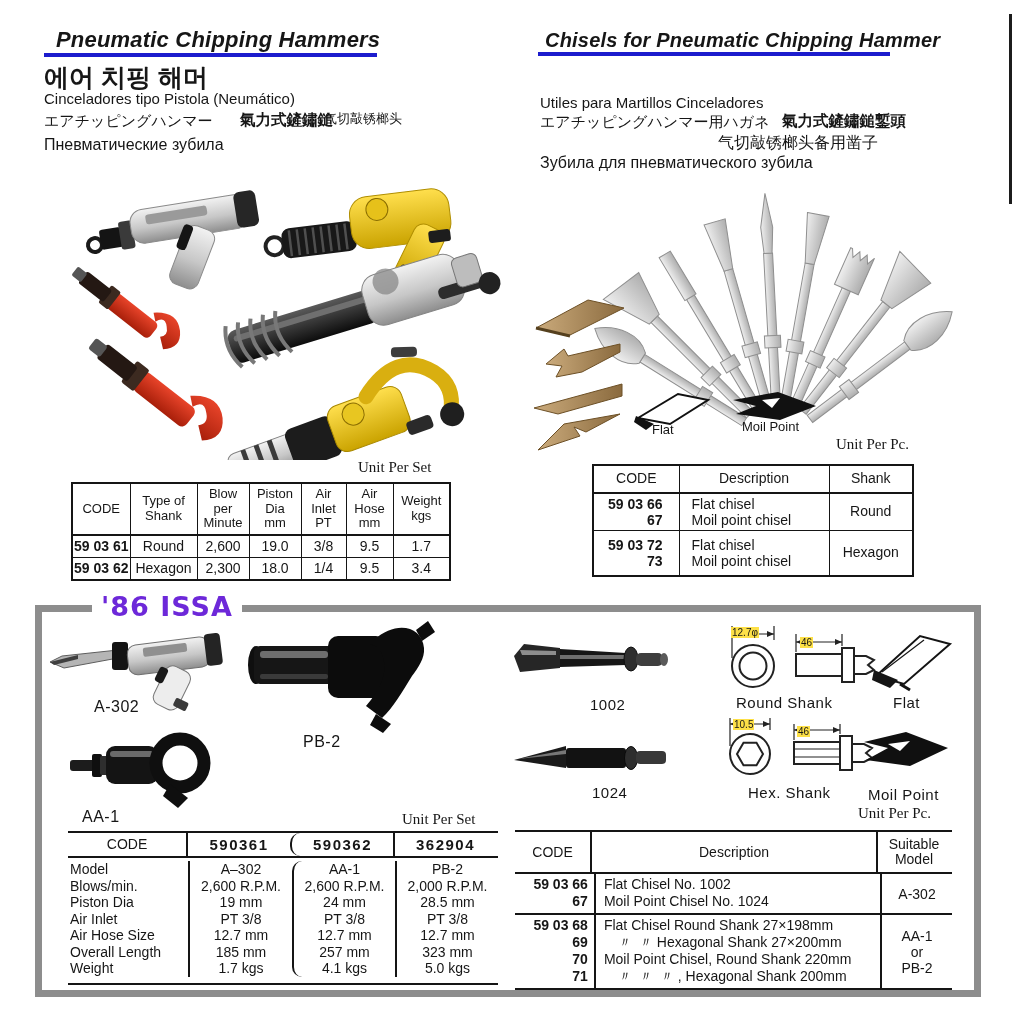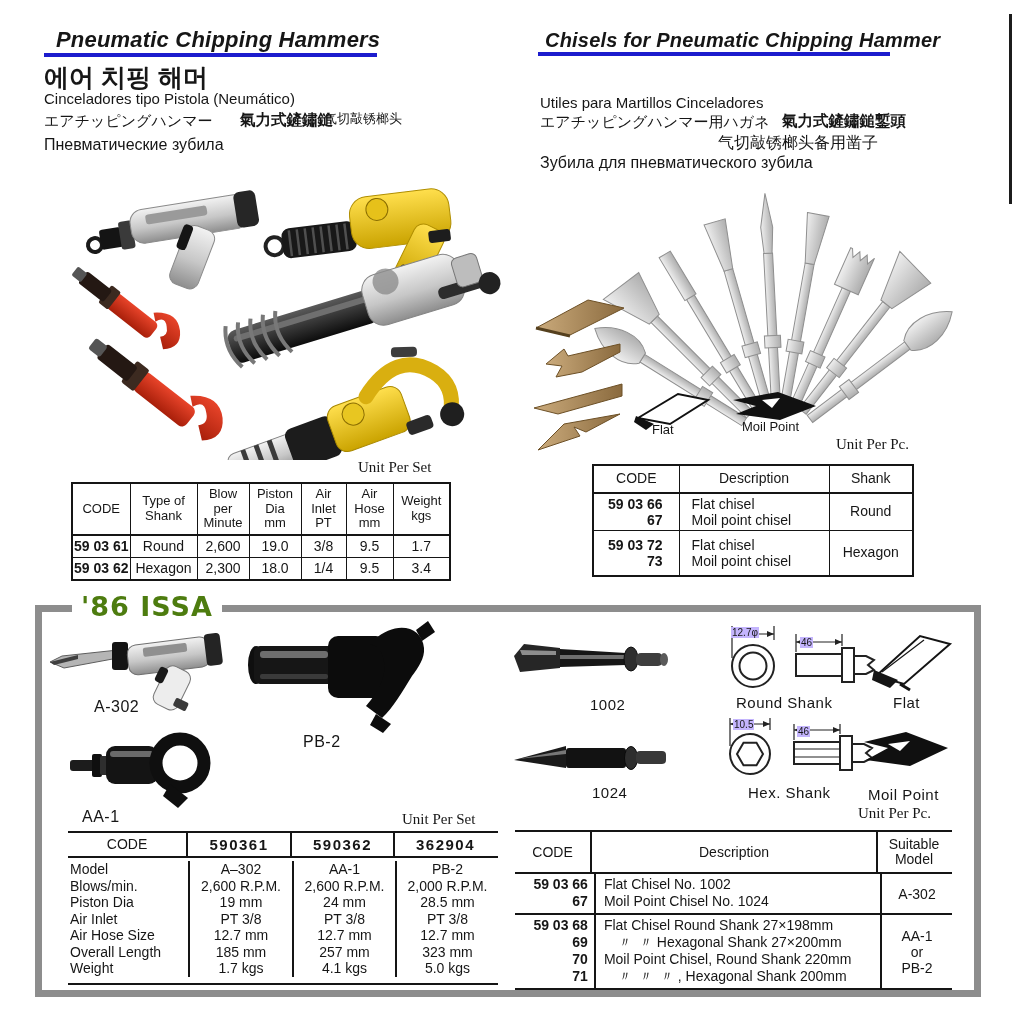--- a/index.html
+++ b/index.html
@@ -7,40 +7,40 @@
         font-family:"Liberation Sans",sans-serif;color:#161616;}
   .abs{position:absolute;}
   .title{font-style:italic;font-weight:bold;font-size:22px;letter-spacing:.2px;white-space:nowrap;}
   .rule{height:4px;}
   .kor{font-weight:bold;font-size:25px;white-space:nowrap;}
   .lang{font-size:15px;white-space:nowrap;}
   .langb{font-size:15.5px;font-weight:bold;white-space:nowrap;}
   .ru{font-size:16px;white-space:nowrap;}
   .unit{font-size:15px;white-space:nowrap;font-family:Liberation Serif, serif;}
   .cap{font-size:15px;white-space:nowrap;letter-spacing:.5px;}
-  .dim{font-size:10px;background:#c4b5fd;padding:0 1px;white-space:nowrap;}
+  .dim{font-size:10px;background:#fde047;padding:0 1px;white-space:nowrap;}
   table{border-collapse:collapse;table-layout:fixed;}
   .t1,.t2{border:2px solid #151515;font-size:13px;}
   .t1 td,.t2 td{border:1px solid #151515;text-align:center;vertical-align:middle;
       white-space:pre-line;line-height:1.12;padding:0;}
   .t1 tr.head td,.t2 tr.head td{border-bottom:2px solid #151515;}
   .t1 tr.head td{height:50px;}
   .t1 tr.body td{height:21px;font-size:14px;}
   .t1 td.code,.t2 td.code{font-weight:bold;font-size:14px;}
   .t2 tr.head td{height:26px;font-size:14px;}
   .t2 td.code{text-align:right;padding-right:16px;line-height:16px;}
   .t2 td.desc{text-align:left;padding-left:12px;font-size:14px;line-height:16px;}
   .t2 td.shank{font-size:14px;}
   .t2 tr.r1{height:37px;} .t2 tr.r2{height:46px;}
   .t3{border-top:2px solid #151515;border-bottom:2px solid #151515;font-size:14px;}
   .t3h{display:flex;border-bottom:2px solid #151515;height:23px;text-align:center;}
   .t3h>div{line-height:23px;}
   .t3b{display:flex;text-align:center;padding:3px 0 6px;}
   .t3b>div{white-space:pre-line;line-height:16.5px;}
-  .c0{width:118px;} .c1{width:102px;} .c2{width:101px;} .c3{width:101px;}
+  .c0{width:118px;} .c1{width:102px;} .c2{width:101px;border-radius:10px;} .c3{width:101px;}
   .bL{border-left:2px solid #151515;}
   .codeh{font-weight:bold;font-size:15px;letter-spacing:1.5px;}
   .speclabels{text-align:left;padding-left:2px;}
   .t4{border-top:2px solid #151515;font-size:14px;}
   .t4h{display:flex;border-bottom:2px solid #151515;}
   .t4h>div{display:flex;align-items:center;justify-content:center;min-height:40px;
       white-space:pre-line;text-align:center;line-height:15px;}
   .t4r{display:flex;border-bottom:2px solid #151515;}
   .k{width:75px;} .d{width:284px;} .m{width:72px;}
   .t4 .codec{font-weight:bold;text-align:right;padding:2px 6px 2px 0;white-space:pre-line;line-height:17px;}
@@ -314,21 +314,21 @@
       <td class="code">59 03 72
 73</td>
       <td class="desc">Flat chisel
 Moil point chisel</td>
       <td class="shank">Hexagon</td>
     </tr>
   </tbody>
     </table>
 
   <div class="abs issa-box" style="left: 35px; top: 605px; width: 946px; height: 392px; border-color: rgb(141, 141, 141);"></div>
-  <div class="abs issa-label" style="left: 72px; top: 591px; color: #4d7c0f;">'86 ISSA</div>
+  <div class="abs issa-label" style="left: 92px; top: 591px; color: #6d28d9;">'86 ISSA</div>
 
   <svg class="abs" style="left:48px;top:628px" width="195" height="85" viewBox="0 0 195 85">
     <polygon points="2,34 14,28 70,22 70,30 16,40" fill="#b5b5b5" stroke="#5e5e5e"></polygon>
     <polygon points="2,34 30,27 30,31 6,37" fill="#3f3f3f"></polygon>
     <rect x="64" y="14" width="16" height="28" rx="3" fill="#141414"></rect>
     <g transform="rotate(-7 120 30)">
       <rect x="80" y="13" width="82" height="30" rx="9" fill="url(#sil)" stroke="#6f6f6f"></rect>
       <rect x="96" y="17" width="44" height="9" rx="2" fill="#8f8f8f"></rect>
       <rect x="158" y="11" width="16" height="32" rx="4" fill="#242424"></rect>
     </g>

